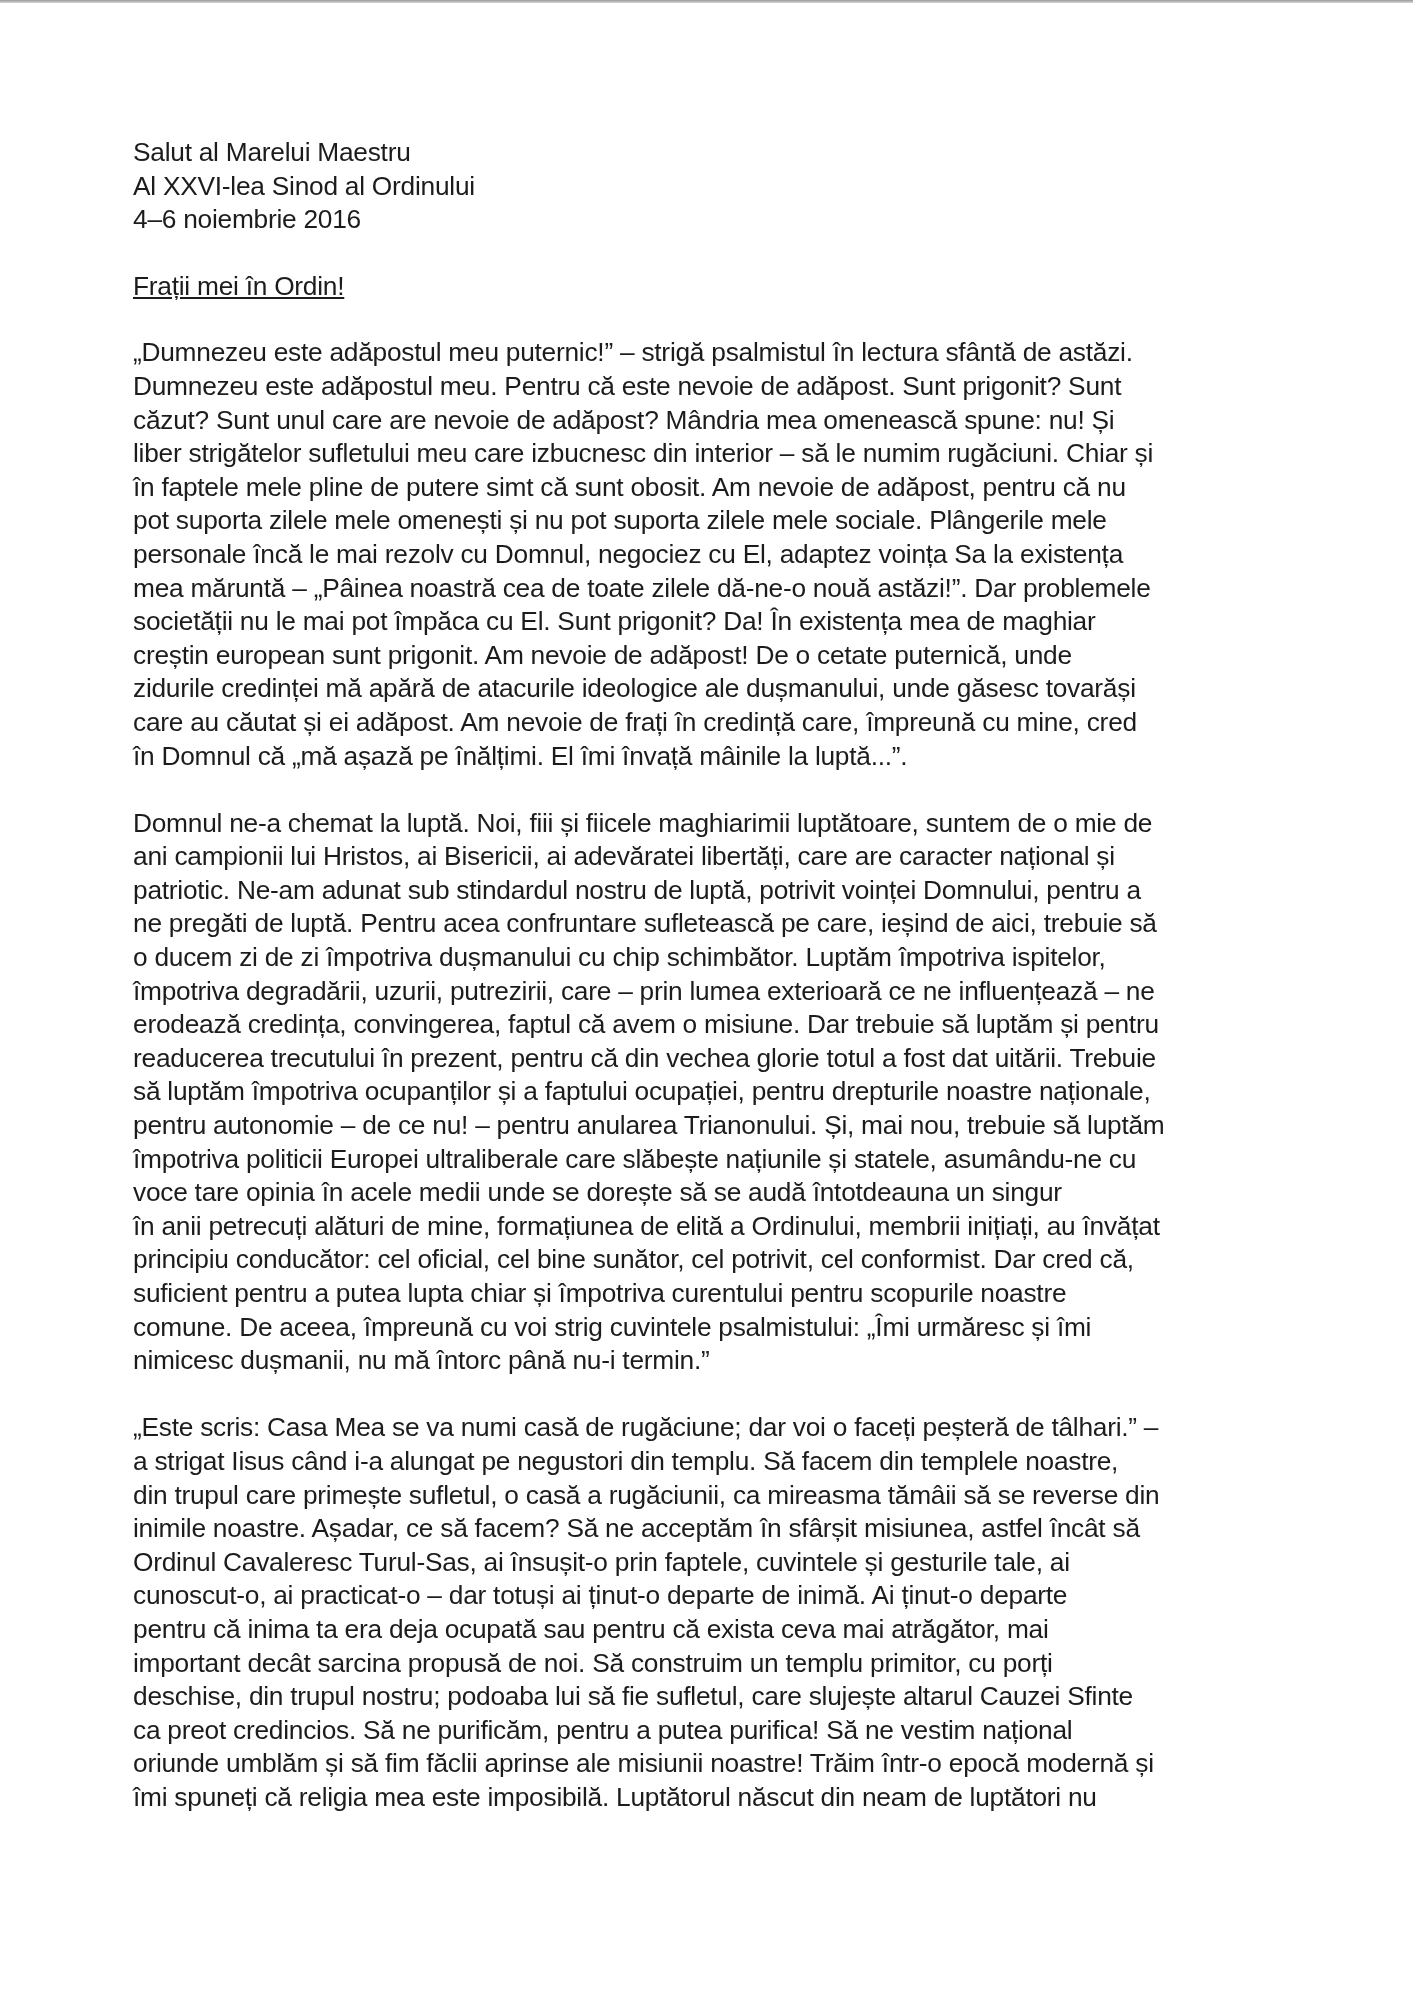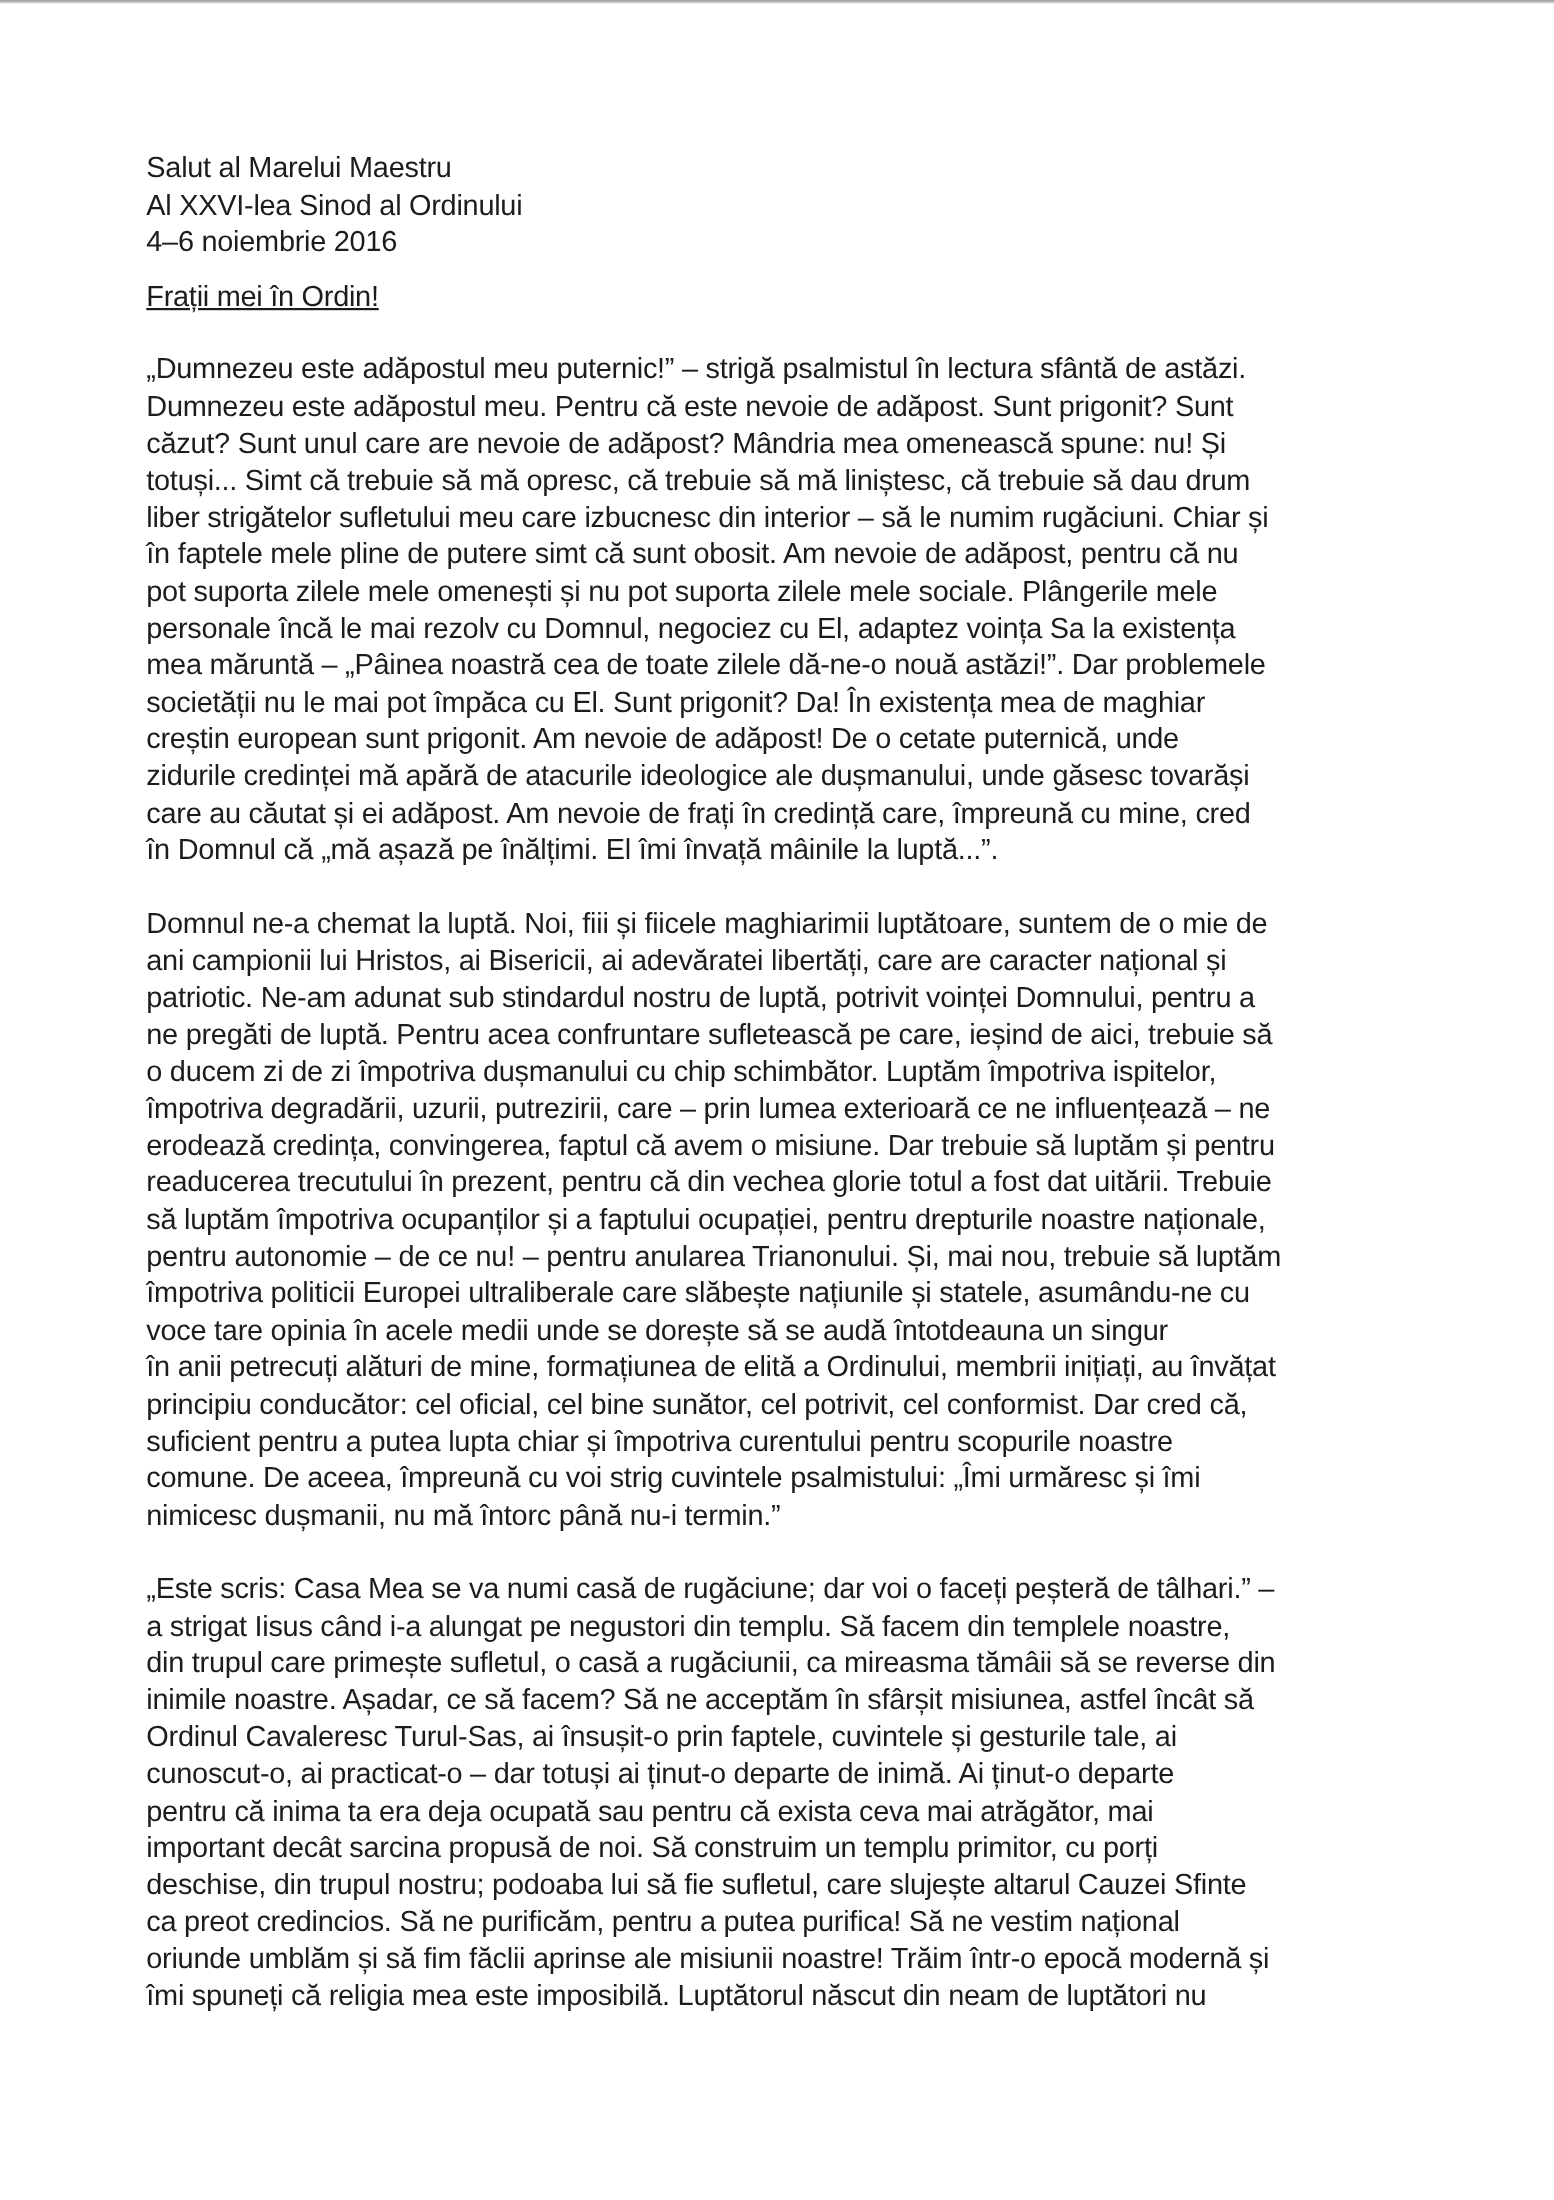--- a/index.html
+++ b/index.html
@@ -12,21 +12,21 @@
     position: absolute; left: 0; top: 0; width: 1413px; height: 3px;
     background: linear-gradient(to bottom, #9a9a9a, #d8d8d8);
   }
   .page {
     position: absolute; left: 133px; top: 136px; width: 1270px;
   }
   .line {
     display: block; white-space: nowrap;
     font-size: 26.3px; line-height: 33.6px; letter-spacing: -0.25px;
   }
-  .header-block { margin-bottom: 16px; }
+  .header-block { margin-bottom: 33px; }
   .salutation { margin-bottom: 33px; text-decoration: underline; }
   .para { margin-bottom: 33.6px; margin-top: 19px; }
 </style>
 </head>
 <body>
 
 <div class="scan-edge"></div>
 
 <div class="page">
 
@@ -37,21 +37,20 @@
   </div>
 
   <div class="salutation">
     <span class="line">Frații mei în Ordin!</span>
   </div>
 
   <div class="para">
     <span class="line">„Dumnezeu este adăpostul meu puternic!” – strigă psalmistul în lectura sfântă de astăzi.</span>
     <span class="line">Dumnezeu este adăpostul meu. Pentru că este nevoie de adăpost. Sunt prigonit? Sunt</span>
     <span class="line">căzut? Sunt unul care are nevoie de adăpost? Mândria mea omenească spune: nu! Și</span>
-    <span class="line">totuși... Simt că trebuie să mă opresc, că trebuie să mă liniștesc, că trebuie să dau drum</span>
     <span class="line">liber strigătelor sufletului meu care izbucnesc din interior – să le numim rugăciuni. Chiar și</span>
     <span class="line">în faptele mele pline de putere simt că sunt obosit. Am nevoie de adăpost, pentru că nu</span>
     <span class="line">pot suporta zilele mele omenești și nu pot suporta zilele mele sociale. Plângerile mele</span>
     <span class="line">personale încă le mai rezolv cu Domnul, negociez cu El, adaptez voința Sa la existența</span>
     <span class="line">mea măruntă – „Pâinea noastră cea de toate zilele dă-ne-o nouă astăzi!”. Dar problemele</span>
     <span class="line">societății nu le mai pot împăca cu El. Sunt prigonit? Da! În existența mea de maghiar</span>
     <span class="line">creștin european sunt prigonit. Am nevoie de adăpost! De o cetate puternică, unde</span>
     <span class="line">zidurile credinței mă apără de atacurile ideologice ale dușmanului, unde găsesc tovarăși</span>
     <span class="line">care au căutat și ei adăpost. Am nevoie de frați în credință care, împreună cu mine, cred</span>
     <span class="line">în Domnul că „mă așază pe înălțimi. El îmi învață mâinile la luptă...”.</span>

